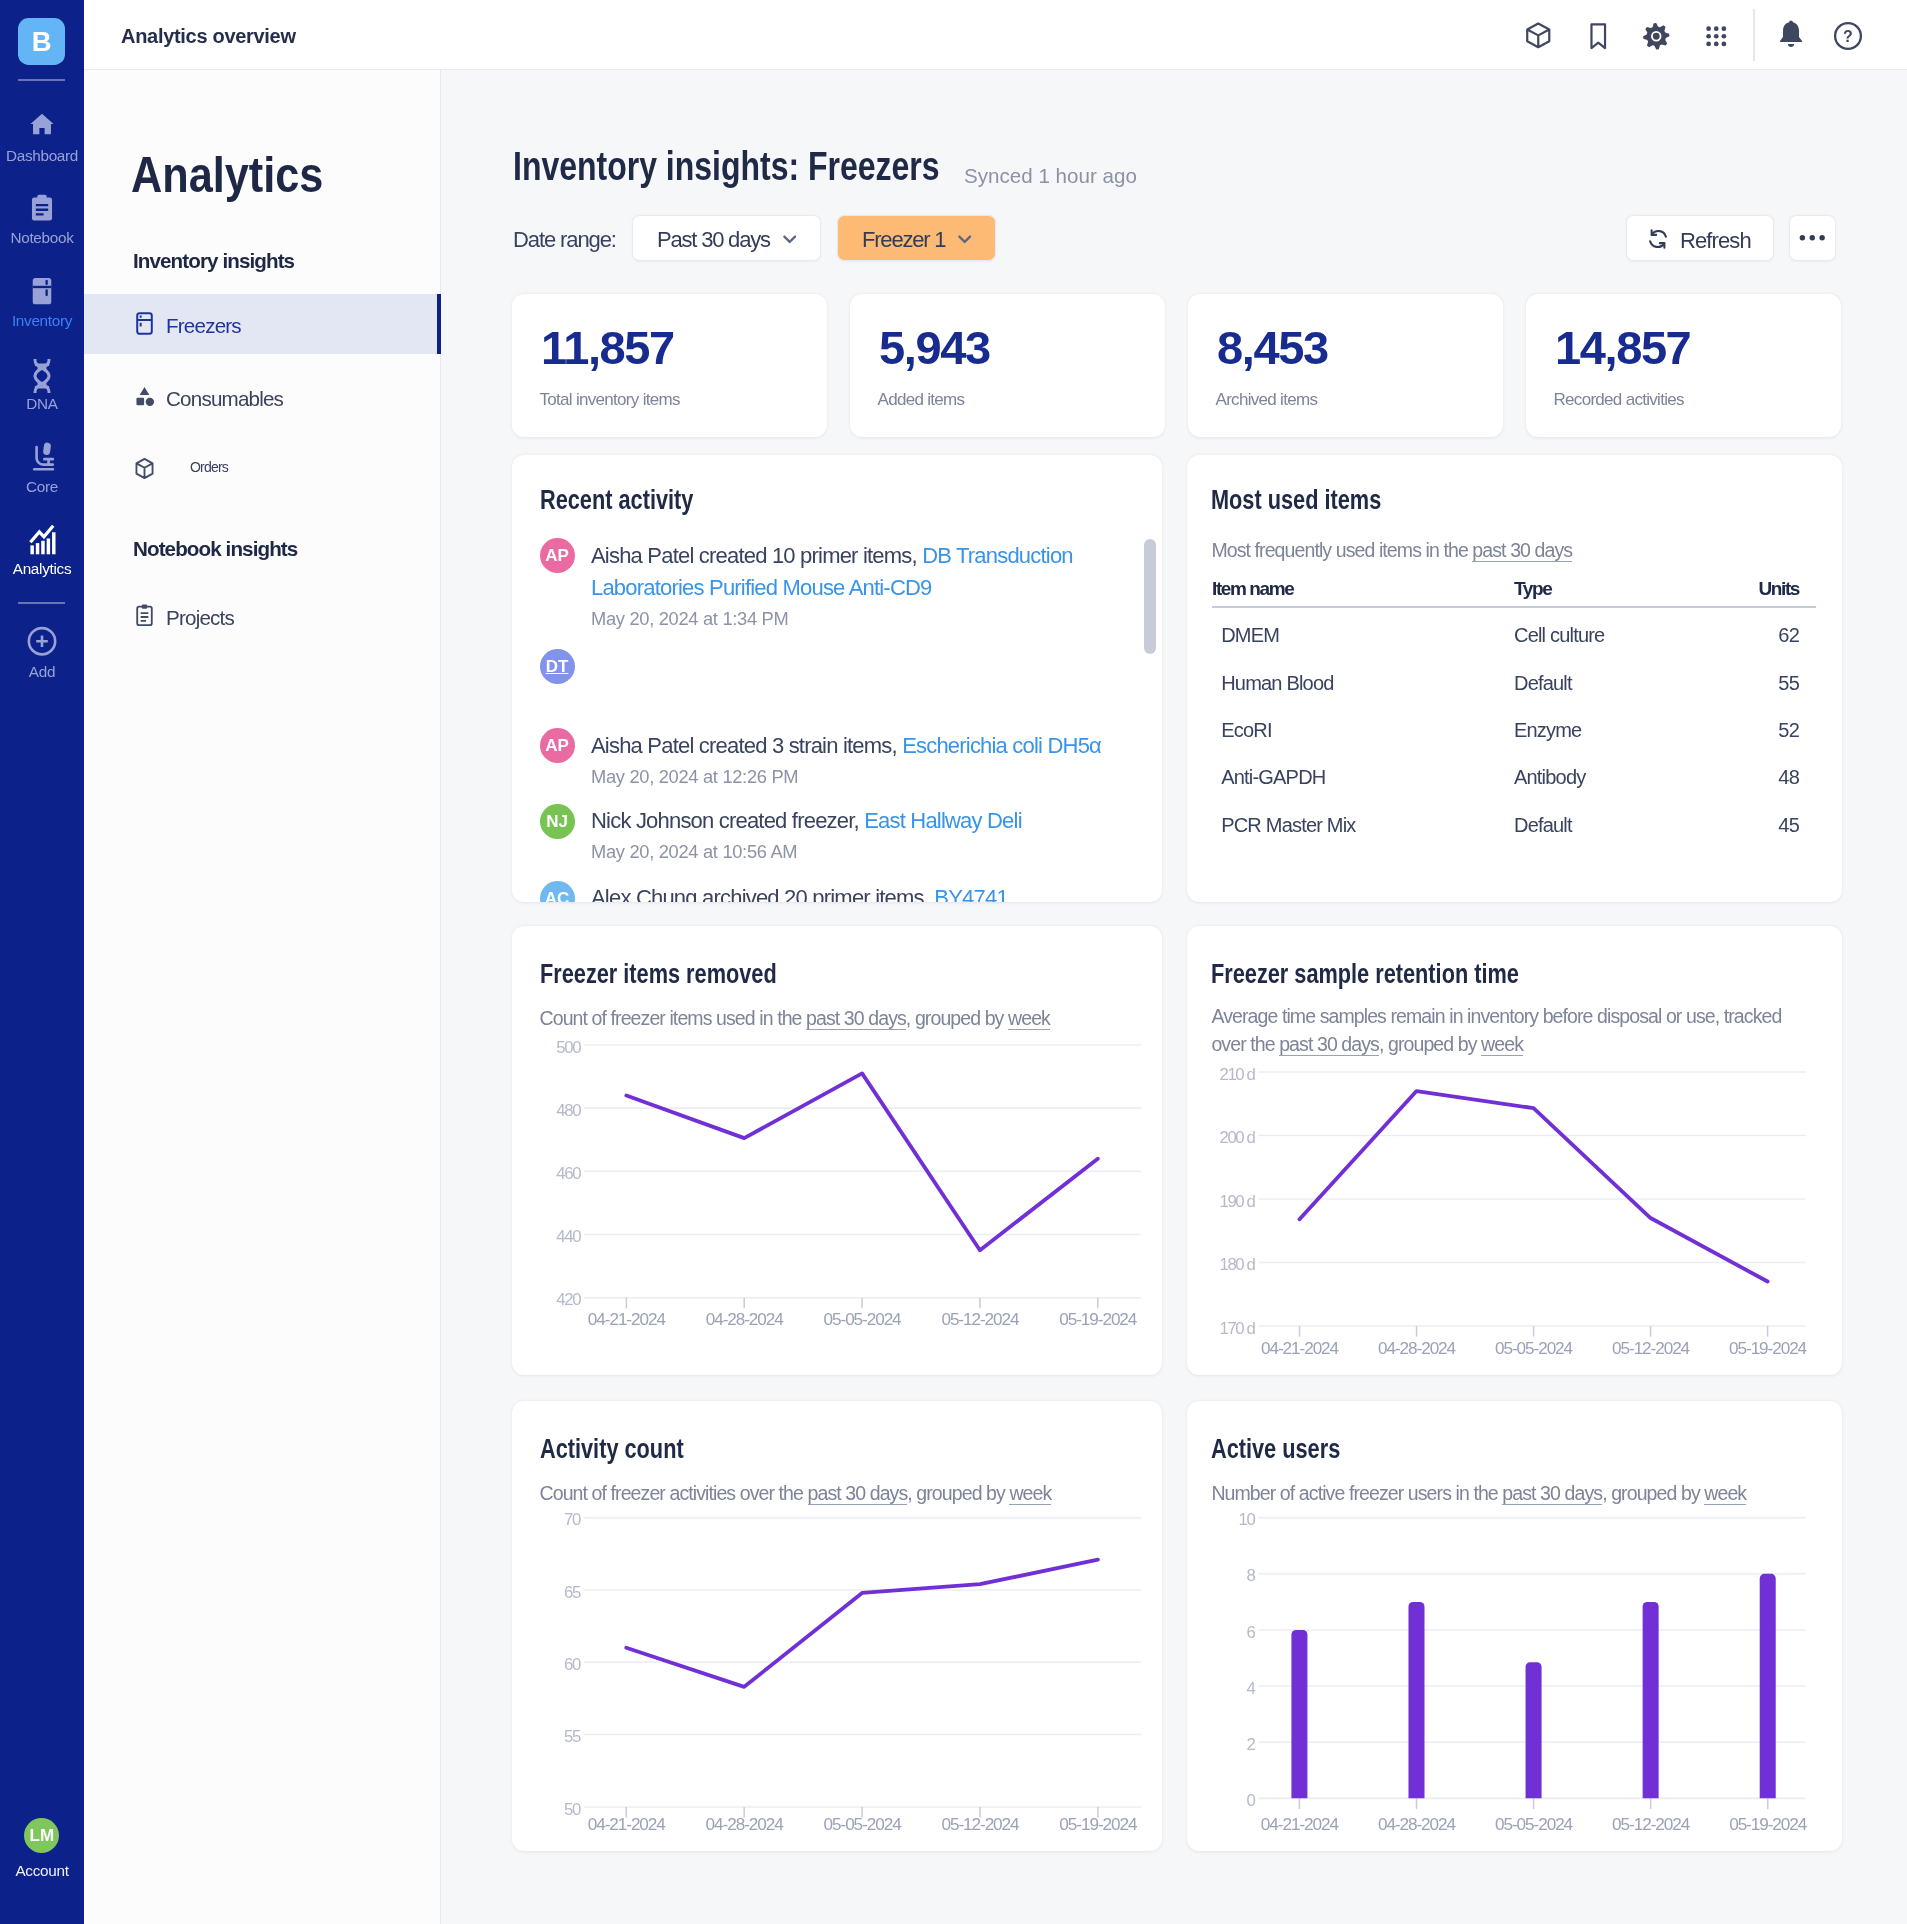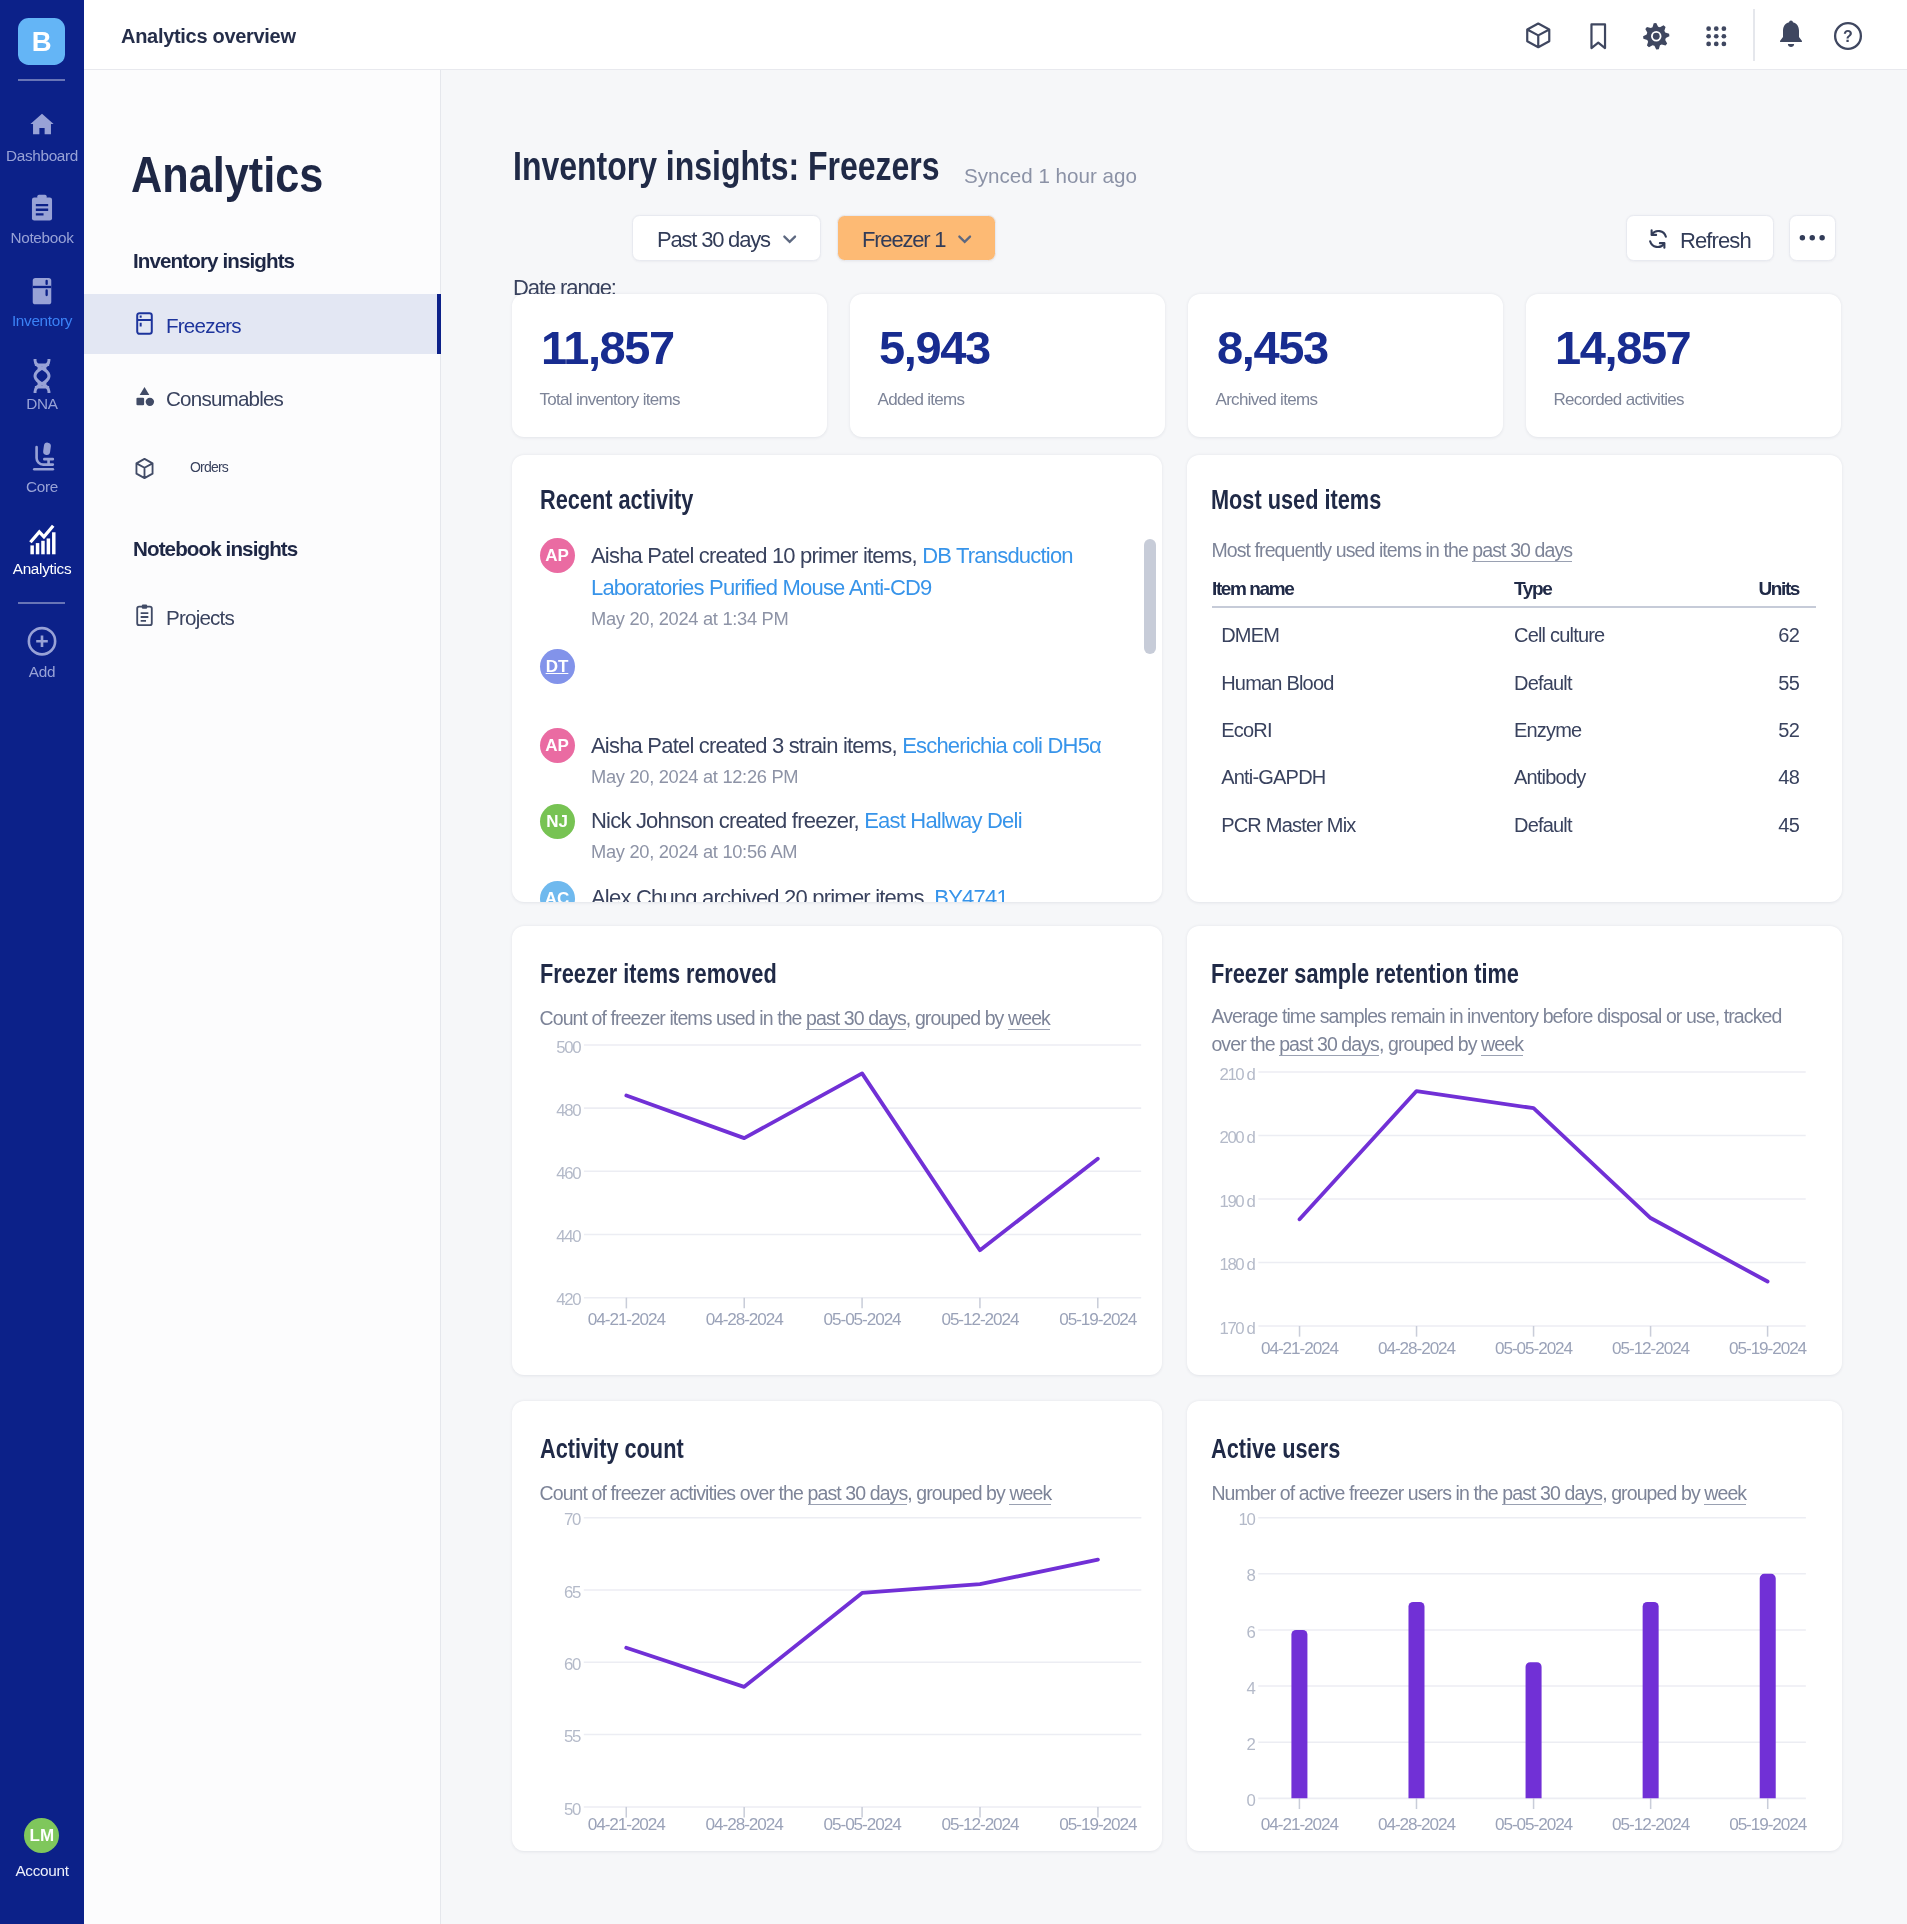--- a/index.html
+++ b/index.html
@@ -141,21 +141,21 @@
         <rect x="11.5" y="0.8" width="7" height="5.5" rx="1.5" fill="#414b66" stroke="none"></rect>
         <path d="M10 12h10 M10 17h10 M10 22h7"></path>
       </svg>
     <div class="abs" style="left:82px;top:20px;font-size:20.6px;letter-spacing:-0.8px;color:#39425e;">Projects</div>
   </div>
 </div>
 
 <div class="abs" style="left:513px;top:143px;font-size:41px;font-weight:700;color:#202a47;transform:scaleX(.78);transform-origin:0 0;white-space:nowrap;">Inventory insights: Freezers</div>
 <div class="abs" style="left:964px;top:164px;font-size:20.6px;color:#8b92a6;">Synced 1 hour ago</div>
 
-<div class="abs" style="left:513px;top:227px;font-size:22px;letter-spacing:-1.1px;color:#39425e;margin-top:48px;">Date range:</div>
+<div class="abs" style="left:513px;top:227px;font-size:22px;letter-spacing:-1.1px;color:#39425e;">Date range:</div>
 <div class="abs" style="left:632px;top:215px;width:189px;height:46px;background:#fff;border:1.5px solid #e8eaf0;border-radius:7.6px;box-shadow:0 0.8px 2.3px rgba(33,43,80,.05);">
   <div class="abs" style="left:24px;top:11.4px;font-size:22px;letter-spacing:-1.2px;color:#323c58;">Past 30 days</div>
   <svg class="abs" style="left:146px;top:16px" width="21.4" height="14.5" viewBox="0 0 28 19" fill="none" stroke="#5d6880" stroke-width="3" stroke-linecap="round">
       <path d="M7 6l7 7 7-7"></path>
     </svg>
 </div>
 <div class="abs" style="left:837px;top:215px;width:159px;height:46px;background:#fdba74;border:1.5px solid #e8eaf0;border-radius:7.6px;box-shadow:0 0.8px 2.3px rgba(33,43,80,.05);">
   <div class="abs" style="left:24px;top:11.4px;font-size:22px;letter-spacing:-1.2px;color:#323c58;">Freezer 1</div>
   <svg class="abs" style="left:116px;top:16px" width="21.4" height="14.5" viewBox="0 0 28 19" fill="none" stroke="#5d6880" stroke-width="3" stroke-linecap="round">
       <path d="M7 6l7 7 7-7"></path>

